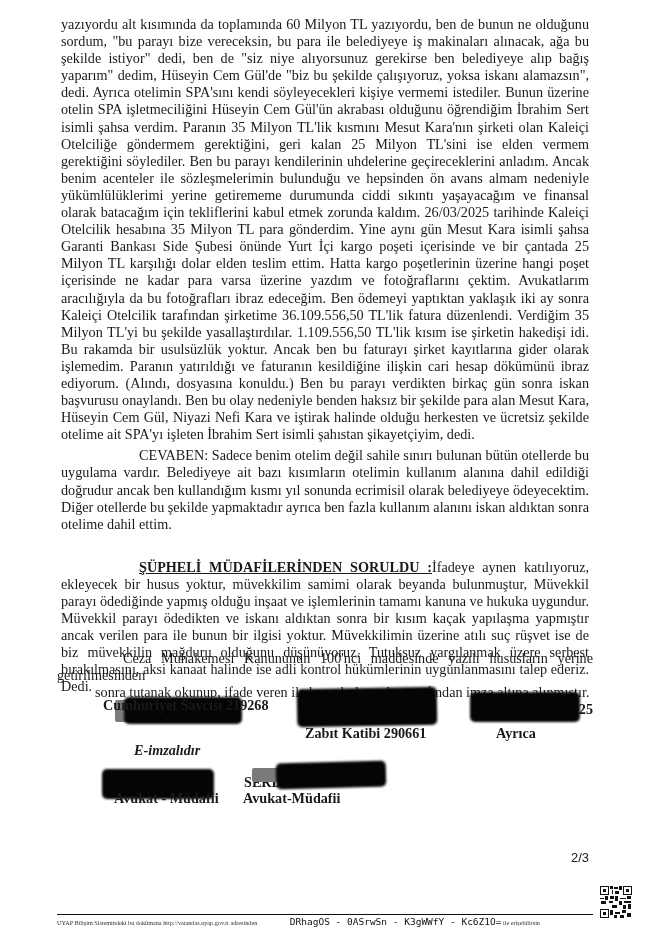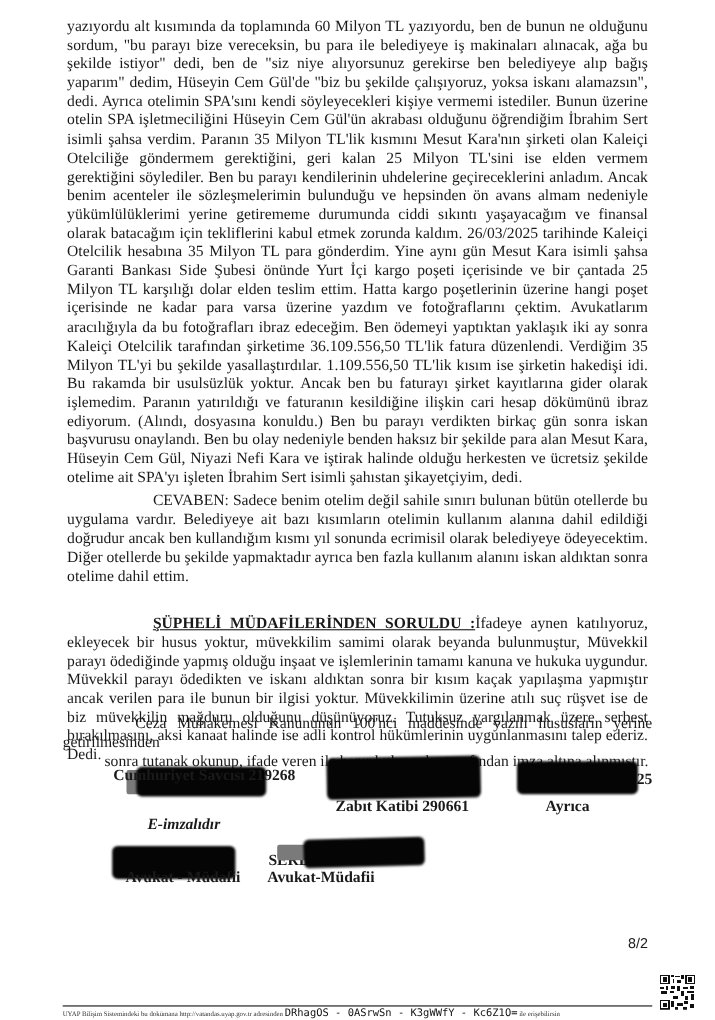--- a/index.html
+++ b/index.html
@@ -16,21 +16,21 @@
   .closing .l1 { text-indent:66px; text-align:justify; }
   .closing .l2 { text-align:right; }
   .date { font-weight:bold; }
   .sig-label { position:absolute; font-weight:bold; font-size:14.2px; white-space:nowrap; }
   .sig-italic { position:absolute; font-weight:bold; font-style:italic; font-size:14.2px; }
   .redact { position:absolute; background:#050505; border-radius:5px; filter:blur(1px); }
   .redact-gray { position:absolute; background:#7a7a7a; border-radius:2px; }
   .page-num { position:absolute; left:571px; top:850px; font-family:"Liberation Sans","DejaVu Sans",sans-serif; font-size:13px; }
   .footer-rule { position:absolute; left:57px; top:914px; width:536px; height:1px; background:#111; }
   .footer-text { position:absolute; left:57px; top:916px; width:560px; font-size:6.2px; color:#333; white-space:nowrap; }
-  .footer-code { font-family:"DejaVu Sans Mono","Liberation Mono",monospace; font-size:9.5px; color:#111; }
+  .footer-code { font-family:"DejaVu Sans Mono","Liberation Mono",monospace; font-size:9.5px; color:#111;margin-left:31px; }
   .qr { position:absolute; left:600px; top:886px; width:32px; height:32px; }
 </style>
 </head>
 <body>
 
 <div class="body-text">
   <p>yazıyordu alt kısımında da toplamında 60 Milyon TL yazıyordu, ben de bunun ne olduğunu sordum, "bu parayı bize vereceksin, bu para ile belediyeye iş makinaları alınacak, ağa bu şekilde istiyor" dedi, ben de "siz niye alıyorsunuz gerekirse ben belediyeye alıp bağış yaparım" dedim, Hüseyin Cem Gül'de "biz bu şekilde çalışıyoruz, yoksa iskanı alamazsın", dedi. Ayrıca otelimin SPA'sını kendi söyleyecekleri kişiye vermemi istediler. Bunun üzerine otelin SPA işletmeciliğini Hüseyin Cem Gül'ün akrabası olduğunu öğrendiğim İbrahim Sert isimli şahsa verdim. Paranın 35 Milyon TL'lik kısmını Mesut Kara'nın şirketi olan Kaleiçi Otelciliğe göndermem gerektiğini, geri kalan 25 Milyon TL'sini ise elden vermem gerektiğini söylediler. Ben bu parayı kendilerinin uhdelerine geçireceklerini anladım. Ancak benim acenteler ile sözleşmelerimin bulunduğu ve hepsinden ön avans almam nedeniyle yükümlülüklerimi yerine getirememe durumunda ciddi sıkıntı yaşayacağım ve finansal olarak batacağım için tekliflerini kabul etmek zorunda kaldım. 26/03/2025 tarihinde Kaleiçi Otelcilik hesabına 35 Milyon TL para gönderdim. Yine aynı gün Mesut Kara isimli şahsa Garanti Bankası Side Şubesi önünde Yurt İçi kargo poşeti içerisinde ve bir çantada 25 Milyon TL karşılığı dolar elden teslim ettim. Hatta kargo poşetlerinin üzerine hangi poşet içerisinde ne kadar para varsa üzerine yazdım ve fotoğraflarını çektim. Avukatlarım aracılığıyla da bu fotoğrafları ibraz edeceğim. Ben ödemeyi yaptıktan yaklaşık iki ay sonra Kaleiçi Otelcilik tarafından şirketime 36.109.556,50 TL'lik fatura düzenlendi. Verdiğim 35 Milyon TL'yi bu şekilde yasallaştırdılar. 1.109.556,50 TL'lik kısım ise şirketin hakedişi idi. Bu rakamda bir usulsüzlük yoktur. Ancak ben bu faturayı şirket kayıtlarına gider olarak işlemedim. Paranın yatırıldığı ve faturanın kesildiğine ilişkin cari hesap dökümünü ibraz ediyorum. (Alındı, dosyasına konuldu.) Ben bu parayı verdikten birkaç gün sonra iskan başvurusu onaylandı. Ben bu olay nedeniyle benden haksız bir şekilde para alan Mesut Kara, Hüseyin Cem Gül, Niyazi Nefi Kara ve iştirak halinde olduğu herkesten ve ücretsiz şekilde otelime ait SPA'yı işleten İbrahim Sert isimli şahıstan şikayetçiyim, dedi.</p>
   <p class="indent">CEVABEN: Sadece benim otelim değil sahile sınırı bulunan bütün otellerde bu uygulama vardır. Belediyeye ait bazı kısımların otelimin kullanım alanına dahil edildiği doğrudur ancak ben kullandığım kısmı yıl sonunda ecrimisil olarak belediyeye ödeyecektim. Diğer otellerde bu şekilde yapmaktadır ayrıca ben fazla kullanım alanını iskan aldıktan sonra otelime dahil ettim.</p>
   <div class="gap"></div>
   <p class="indent"><span class="u-bold">ŞÜPHELİ MÜDAFİLERİNDEN SORULDU :</span><span>İfadeye aynen katılıyoruz,  ekleyecek bir husus yoktur, müvekkilim samimi olarak beyanda bulunmuştur, Müvekkil parayı ödediğinde yapmış olduğu inşaat ve işlemlerinin tamamı kanuna ve hukuka uygundur. Müvekkil parayı ödedikten ve iskanı aldıktan sonra bir kısım kaçak yapılaşma yapmıştır ancak verilen para ile bunun bir ilgisi yoktur. Müvekkilimin üzerine atılı suç rüşvet ise de biz müvekkilin mağduru olduğunu düşünüyoruz. Tutuksuz yargılanmak üzere serbest bırakılmasını, aksi kanaat halinde ise adli kontrol hükümlerinin uygunlanmasını talep ederiz. Dedi.</span></p>
@@ -53,21 +53,21 @@
 <div class="sig-label" style="left:496px;top:725px;">Ayrıca</div>
 
 <div class="redact" style="left:102px;top:769px;width:112px;height:30px;"></div>
 <div class="sig-label" style="left:114px;top:790px;">Avukat - Müdafii</div>
 
 <div class="sig-label" style="left:244px;top:774px;">SERDAR</div>
 <div class="redact-gray" style="left:252px;top:768px;width:28px;height:14px;"></div>
 <div class="redact" style="left:276px;top:762px;width:110px;height:26px;transform:rotate(-1.5deg);"></div>
 <div class="sig-label" style="left:243px;top:790px;text-align:right;">Avukat-Müdafii</div>
 
-<div class="page-num">8/2</div>
+<div class="page-num">2/3</div>
 
 <svg class="qr" viewBox="0 0 25 25" shape-rendering="crispEdges">
   <rect width="25" height="25" fill="#fff"></rect>
   <g fill="#111">
     <rect x="0" y="0" width="7" height="7"></rect>
       <rect x="1" y="1" width="5" height="5" fill="#fff"></rect>
       <rect x="2" y="2" width="3" height="3"></rect>
     <rect x="18" y="0" width="7" height="7"></rect>
       <rect x="19" y="1" width="5" height="5" fill="#fff"></rect>
       <rect x="20" y="2" width="3" height="3"></rect>

